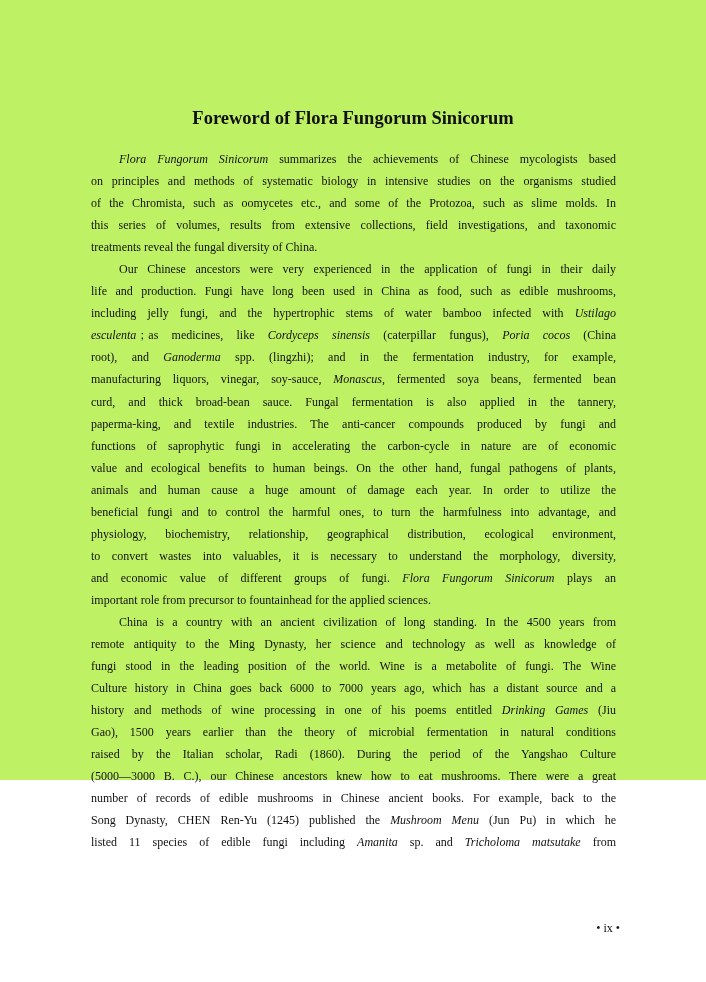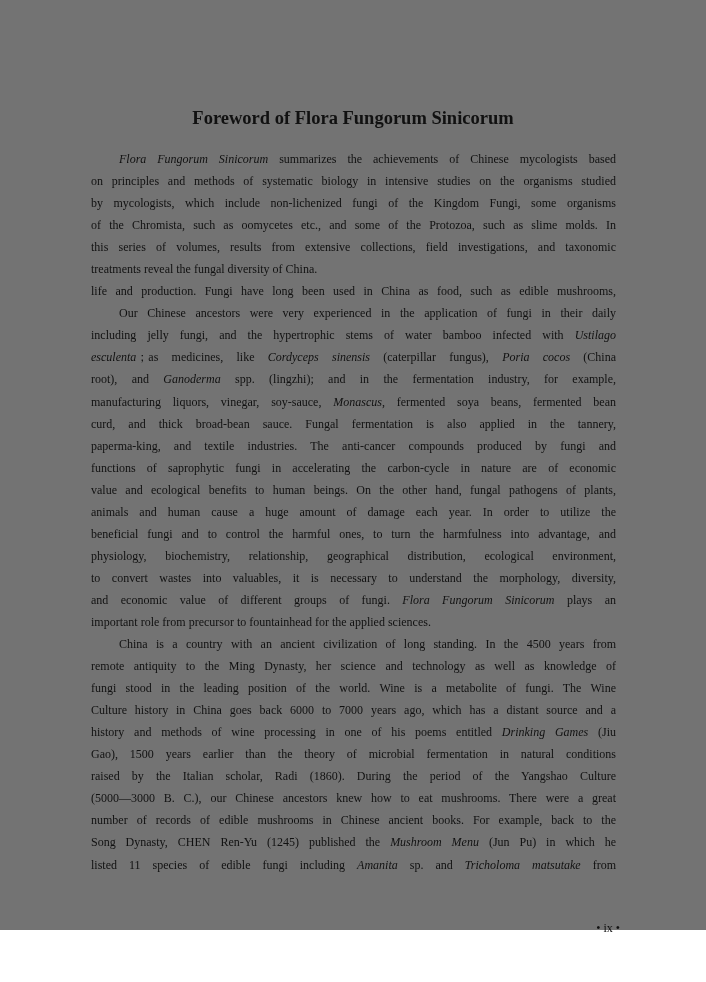--- a/index.html
+++ b/index.html
@@ -1,19 +1,19 @@
 <!DOCTYPE html>
 <html><head>
 <meta charset="utf-8">
 <style>
   html, body { margin: 0; padding: 0; background: #ffffff; }
   body { width: 706px; height: 982px; position: relative; overflow: hidden; }
   .page {
-    position: absolute; left: 0; top: 0; width: 706px; height: 930px;
-    background: #737373; color: #111;
+    position: absolute; left: 0; top: 0; width: 706px; height: 780px;
+    background: #bef264; color: #111;
     font-family: "Liberation Serif", "DejaVu Serif", serif;
   }
   .title {
     position: absolute; left: 0; width: 706px; top: 106px;
     text-align: center; font-weight: bold; font-size: 18.5px; line-height: 24px;
     letter-spacing: 0;
   }
   .body {
     position: absolute; left: 91px; top: 148px; width: 525px;
     font-size: 12px; line-height: 22.05px; text-align: justify;
@@ -31,28 +31,27 @@
 </style>
 </head>
 <body>
 
 <div class="page">
   <div class="title">Foreword of Flora Fungorum Sinicorum</div>
   <div class="body" id="body">
       <p style="text-indent: 0px;">
         <span class="line first"><i>Flora Fungorum Sinicorum</i><span> summarizes the achievements of Chinese mycologists based</span></span>
         <span class="line"><span>on principles and methods of systematic biology in intensive studies on the organisms studied</span></span>
-        <span class="line"><span>by mycologists, which include non-lichenized fungi of the Kingdom Fungi, some organisms</span></span>
         <span class="line"><span>of the Chromista, such as oomycetes etc., and some of the Protozoa, such as slime molds. In</span></span>
         <span class="line"><span>this series of volumes, results from extensive collections, field investigations, and taxonomic</span></span>
         <span class="line last"><span>treatments reveal the fungal diversity of China.</span></span>
       </p>
       <p style="text-indent: 0px;">
+        <span class="line first"><span>Our Chinese ancestors were very experienced in the application of fungi in their daily</span></span>
         <span class="line"><span>life and production. Fungi have long been used in China as food, such as edible mushrooms,</span></span>
-        <span class="line first"><span>Our Chinese ancestors were very experienced in the application of fungi in their daily</span></span>
         <span class="line"><span>including jelly fungi, and the hypertrophic stems of water bamboo infected with </span><i>Ustilago</i></span>
         <span class="line"><i>esculenta</i><span>；as medicines, like </span><i>Cordyceps sinensis</i><span> (caterpillar fungus), </span><i>Poria cocos</i><span> (China</span></span>
         <span class="line"><span>root), and </span><i>Ganoderma</i><span> spp. (lingzhi); and in the fermentation industry, for example,</span></span>
         <span class="line"><span>manufacturing liquors, vinegar, soy-sauce, </span><i>Monascus</i><span>, fermented soya beans, fermented bean</span></span>
         <span class="line"><span>curd, and thick broad-bean sauce. Fungal fermentation is also applied in the tannery,</span></span>
         <span class="line"><span>paperma-king, and textile industries. The anti-cancer compounds produced by fungi and</span></span>
         <span class="line"><span>functions of saprophytic fungi in accelerating the carbon-cycle in nature are of economic</span></span>
         <span class="line"><span>value and ecological benefits to human beings. On the other hand, fungal pathogens of plants,</span></span>
         <span class="line"><span>animals and human cause a huge amount of damage each year. In order to utilize the</span></span>
         <span class="line"><span>beneficial fungi and to control the harmful ones, to turn the harmfulness into advantage, and</span></span>

